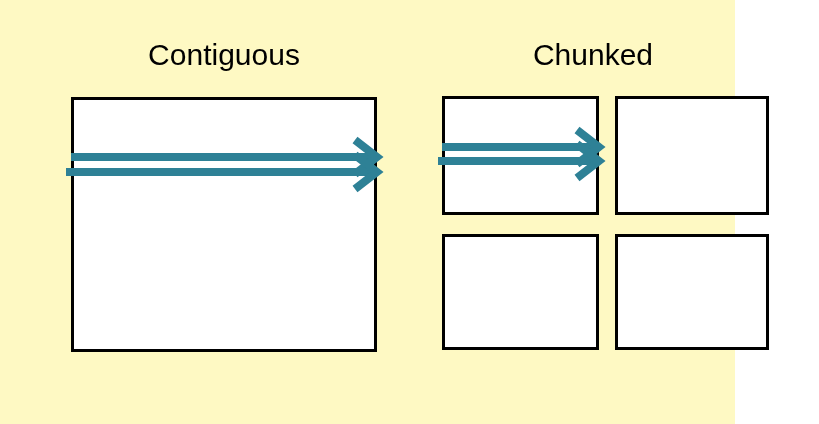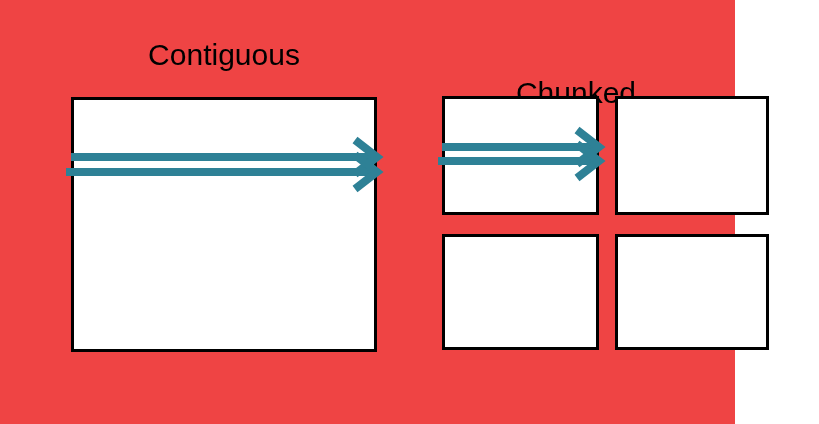--- a/index.html
+++ b/index.html
@@ -10,41 +10,40 @@
   body {
     width: 819px;
     height: 424px;
     font-family: "Liberation Sans", sans-serif;
     overflow: hidden;
   }
   #canvas {
     position: relative;
     width: 735px;
     height: 424px;
-    background: #ef4444;
+    background: #fef9c3;
   }
   .panel-title {
     position: absolute;
     text-align: center;
     font-size: 30px;
     font-weight: 400;
     color: #000000;
     white-space: nowrap;
     line-height: 1;
   }
   #title-contiguous {
     left: 74px;
     top: 40px;
     width: 300px;
   }
   #title-chunked {
-    left: 426px;
+    left: 443px;
     top: 40px;
     width: 300px;
-    margin-top: 38px;
   }
   .mem-box {
     position: absolute;
     box-sizing: border-box;
     border: 3px solid #000000;
     background: #ffffff;
   }
   #box-contiguous {
     left: 71px;
     top: 97px;

